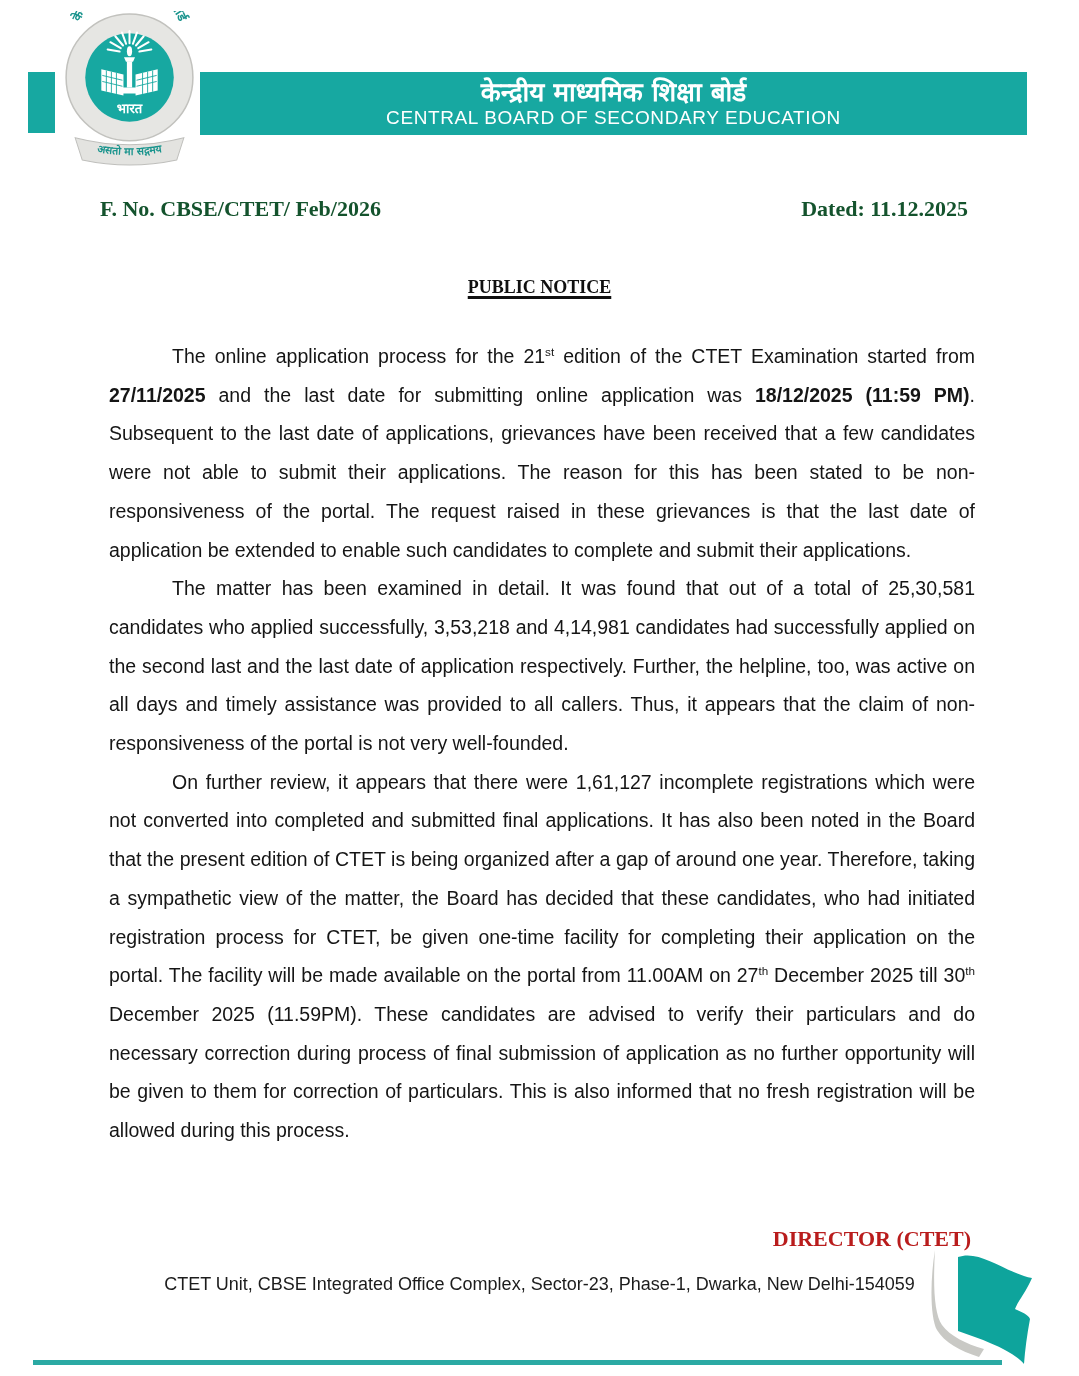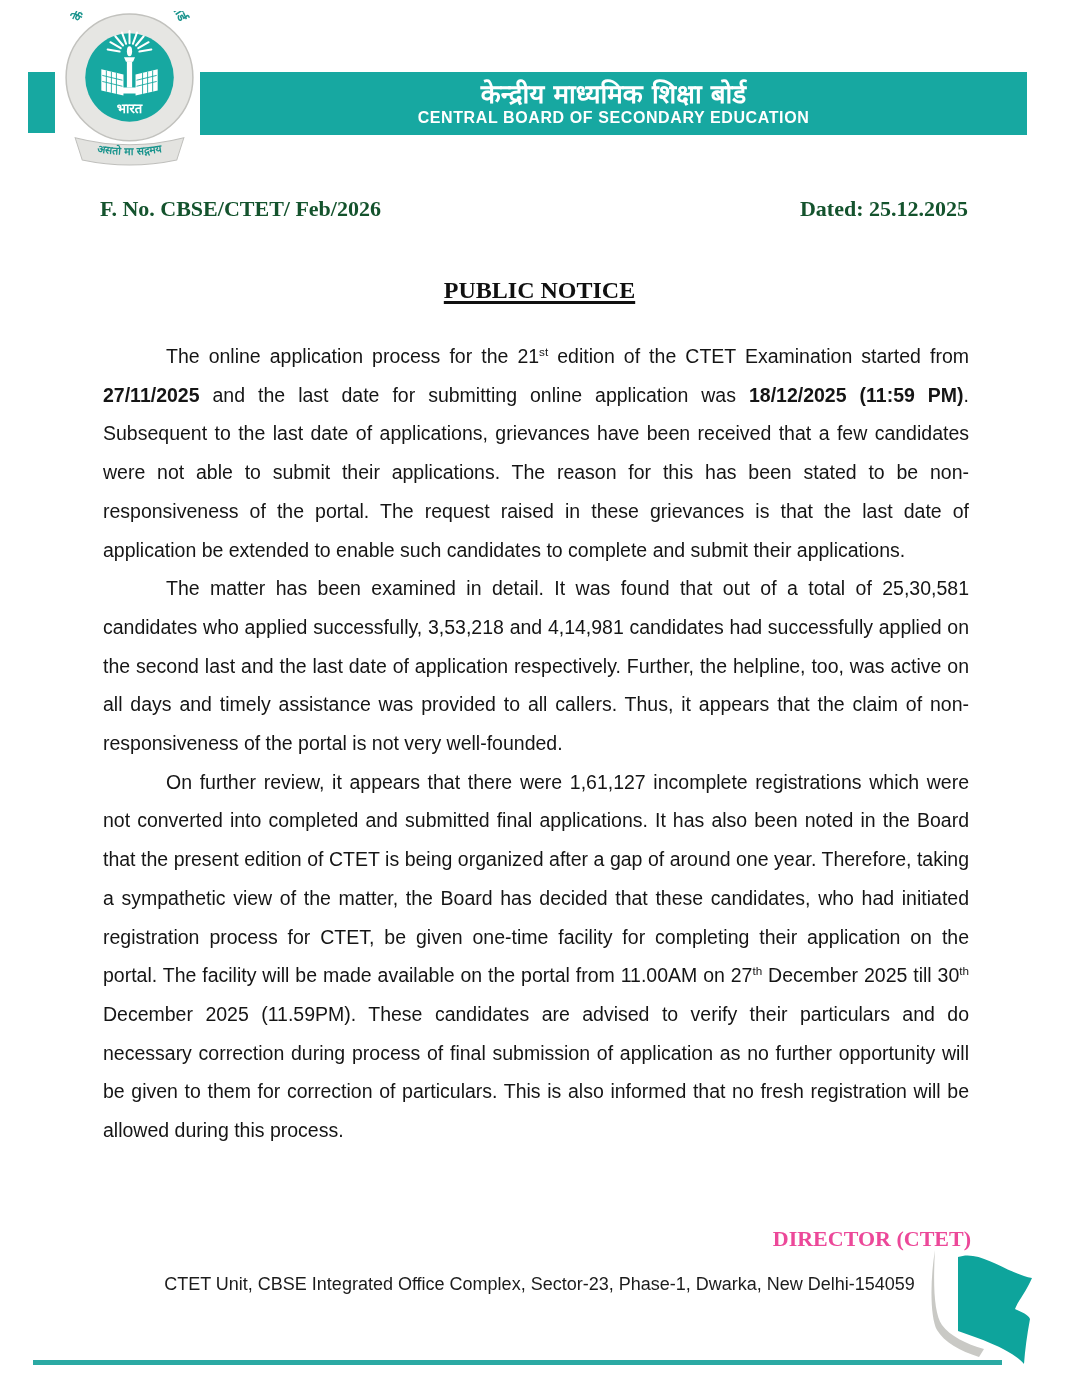--- a/index.html
+++ b/index.html
@@ -27,43 +27,43 @@
     position:absolute;left:200px;top:72px;width:827px;height:63px;
     background:var(--teal);color:#ffffff;
     display:flex;flex-direction:column;align-items:center;justify-content:center;
     line-height:1.12;
   }
   .banner-hi{
     font-family:"DejaVu Sans",sans-serif;
     font-weight:bold;font-size:26px;
   }
   .banner-en{
-    font-weight:bold;font-size:16px;letter-spacing:0.6px;
+    font-weight:normal;font-size:19px;letter-spacing:0.6px;
   }
   .logo{position:absolute;left:63px;top:11px;width:133px;height:158px;}
   .meta-row{
     position:absolute;left:100px;top:196px;width:868px;
     display:flex;justify-content:space-between;
     font-family:"Liberation Serif",serif;font-weight:bold;font-size:22px;color:#14532d;
   }
   .notice-title{
     position:absolute;left:0;top:277px;width:100%;text-align:center;
-    font-family:"Liberation Serif",serif;font-weight:bold;font-size:24px;
+    font-family:"Liberation Serif",serif;font-weight:bold;font-size:18px;
     text-decoration:underline;text-decoration-thickness:2.5px;text-underline-offset:3px;
     color:#101010;
   }
   .body{
-    position:absolute;left:103px;top:337px;width:866px;
+    position:absolute;left:109px;top:337px;width:866px;
     font-size:19.5px;line-height:38.7px;text-align:justify;color:#151515;
   }
   .body p{margin:0;text-indent:63px;}
   .body sup{font-size:0.6em;line-height:0;}
   .signature{
     position:absolute;right:108px;top:1226px;
-    font-family:"Liberation Serif",serif;font-weight:bold;font-size:22px;color:#ec4899;
+    font-family:"Liberation Serif",serif;font-weight:bold;font-size:22px;color:#b91c1c;
   }
   .footer-text{
     position:absolute;left:0;top:1271px;width:100%;
     text-align:center;font-size:18px;line-height:27px;color:#1c1c1c;
   }
   .bottom-rule{
     position:absolute;left:33px;top:1360px;width:969px;height:5px;
     background:var(--rule-teal);
   }
   .flag{position:absolute;left:922px;top:1245px;width:120px;height:125px;}
@@ -127,21 +127,21 @@
 
     <path class="ribbon-fill" d="M12,126 Q66,140 120,126 L113,148 Q66,158 19,148 Z"></path>
     <path id="motto-path" d="M18,137 Q66,149 114,137" fill="none"></path>
     <text class="logo-ink" font-size="10.5" font-weight="bold" font-family="DejaVu Sans, sans-serif">
       <textPath href="#motto-path" startOffset="50%" text-anchor="middle">असतो मा सद्गमय</textPath>
     </text>
   </svg>
 
   <div class="meta-row">
     <span>F. No. CBSE/CTET/ Feb/2026</span>
-    <span>Dated: 25.12.2025</span>
+    <span>Dated: 11.12.2025</span>
   </div>
 
   <div class="notice-title">PUBLIC NOTICE</div>
 
   <div class="body" id="paragraphs">
       <p><span>The online application process for the 21</span><sup>st</sup><span> edition of the CTET Examination started from </span><b>27/11/2025</b><span> and the last date for submitting online application was </span><b>18/12/2025 (11:59 PM)</b><span>.  Subsequent to the last date of applications, grievances have been received that a few candidates were not able to submit their applications.  The reason for this has been stated to be non-responsiveness of the portal.  The request raised in these grievances is that the last date of application be extended to enable such candidates to complete and submit their applications.</span></p>
       <p><span>The matter has been examined in detail.  It was found that out of a total of 25,30,581 candidates who applied successfully, 3,53,218 and 4,14,981 candidates had successfully applied on the second last and the last date of application respectively.  Further, the helpline, too, was active on all days and timely assistance was provided to all callers.  Thus, it appears that the claim of non-responsiveness of the portal is not very well-founded.</span></p>
       <p><span>On further review, it appears that there were 1,61,127 incomplete registrations which were not converted into completed and submitted final applications.  It has also been noted in the Board that the present edition of CTET is being organized after a gap of around one year.  Therefore, taking a sympathetic view of the matter, the Board has decided that these candidates, who had initiated registration process for CTET, be given one-time facility for completing their application on the portal. The facility will be made available on the portal from 11.00AM on 27</span><sup>th</sup><span> December 2025 till 30</span><sup>th</sup><span> December 2025 (11.59PM). These candidates are advised to verify their particulars and do necessary correction during process of final submission of application as no further opportunity will be given to them for correction of particulars. This is also informed that no fresh registration will be allowed during this process.</span></p>
     </div>
 

